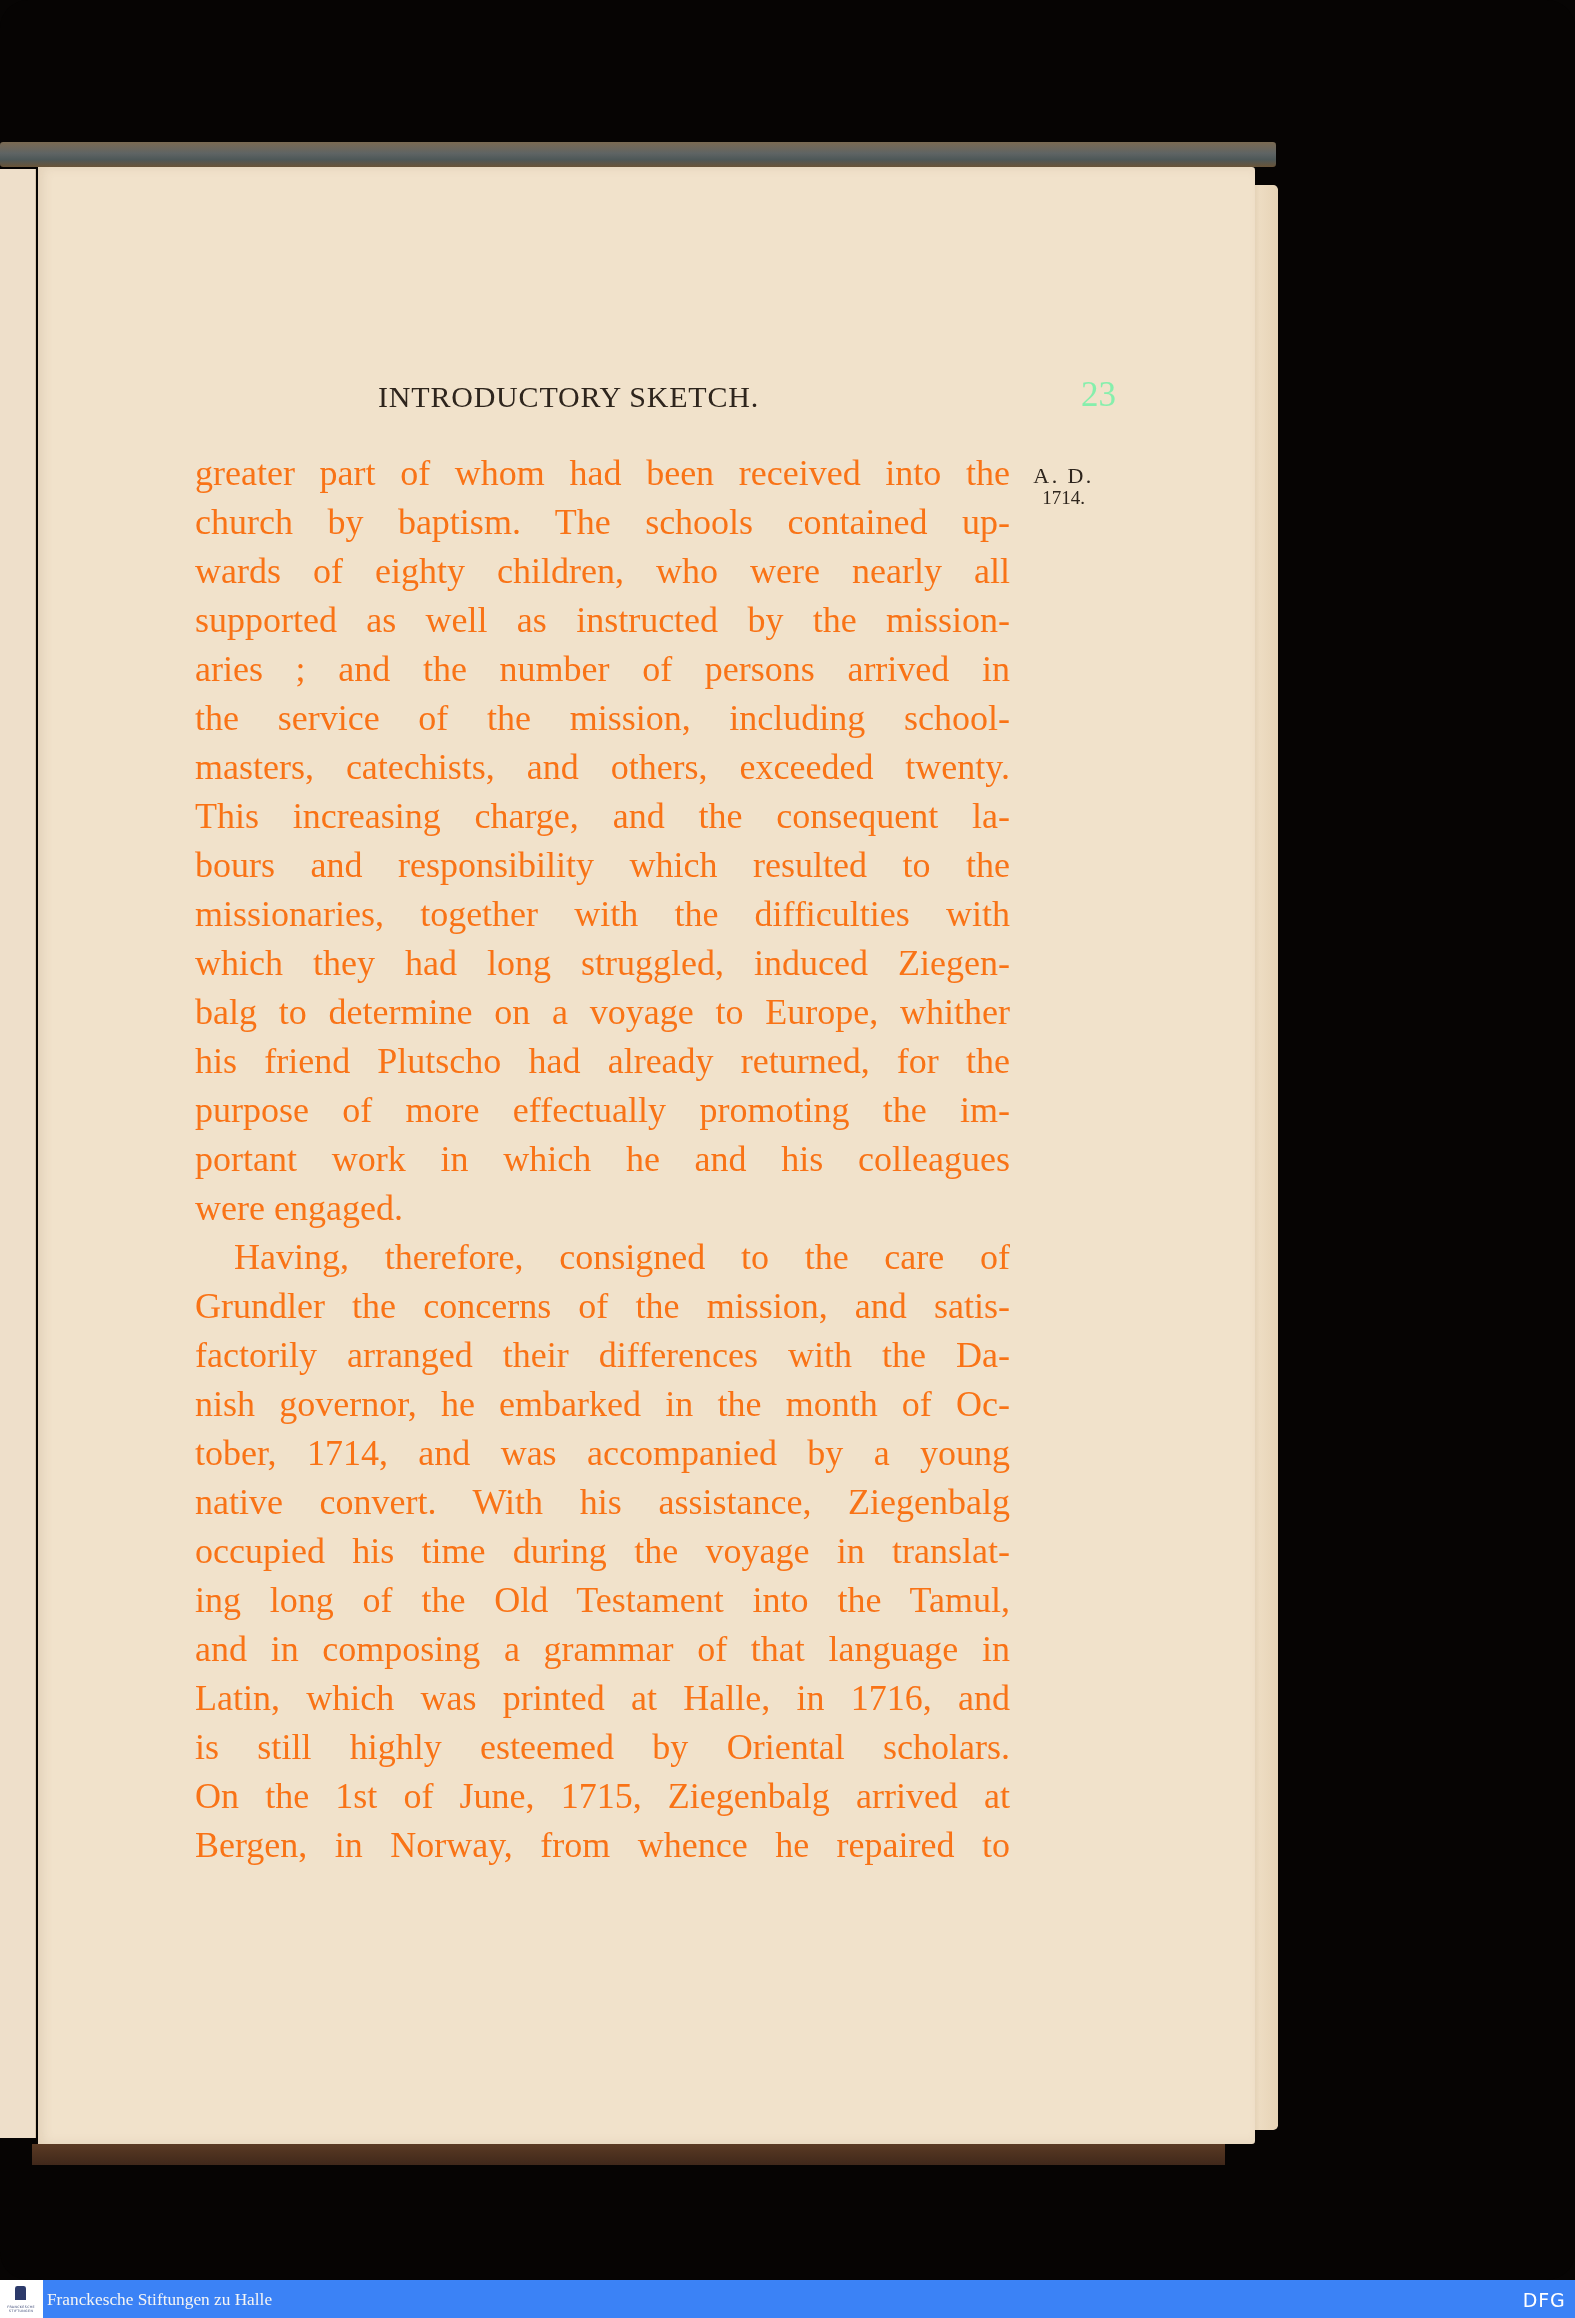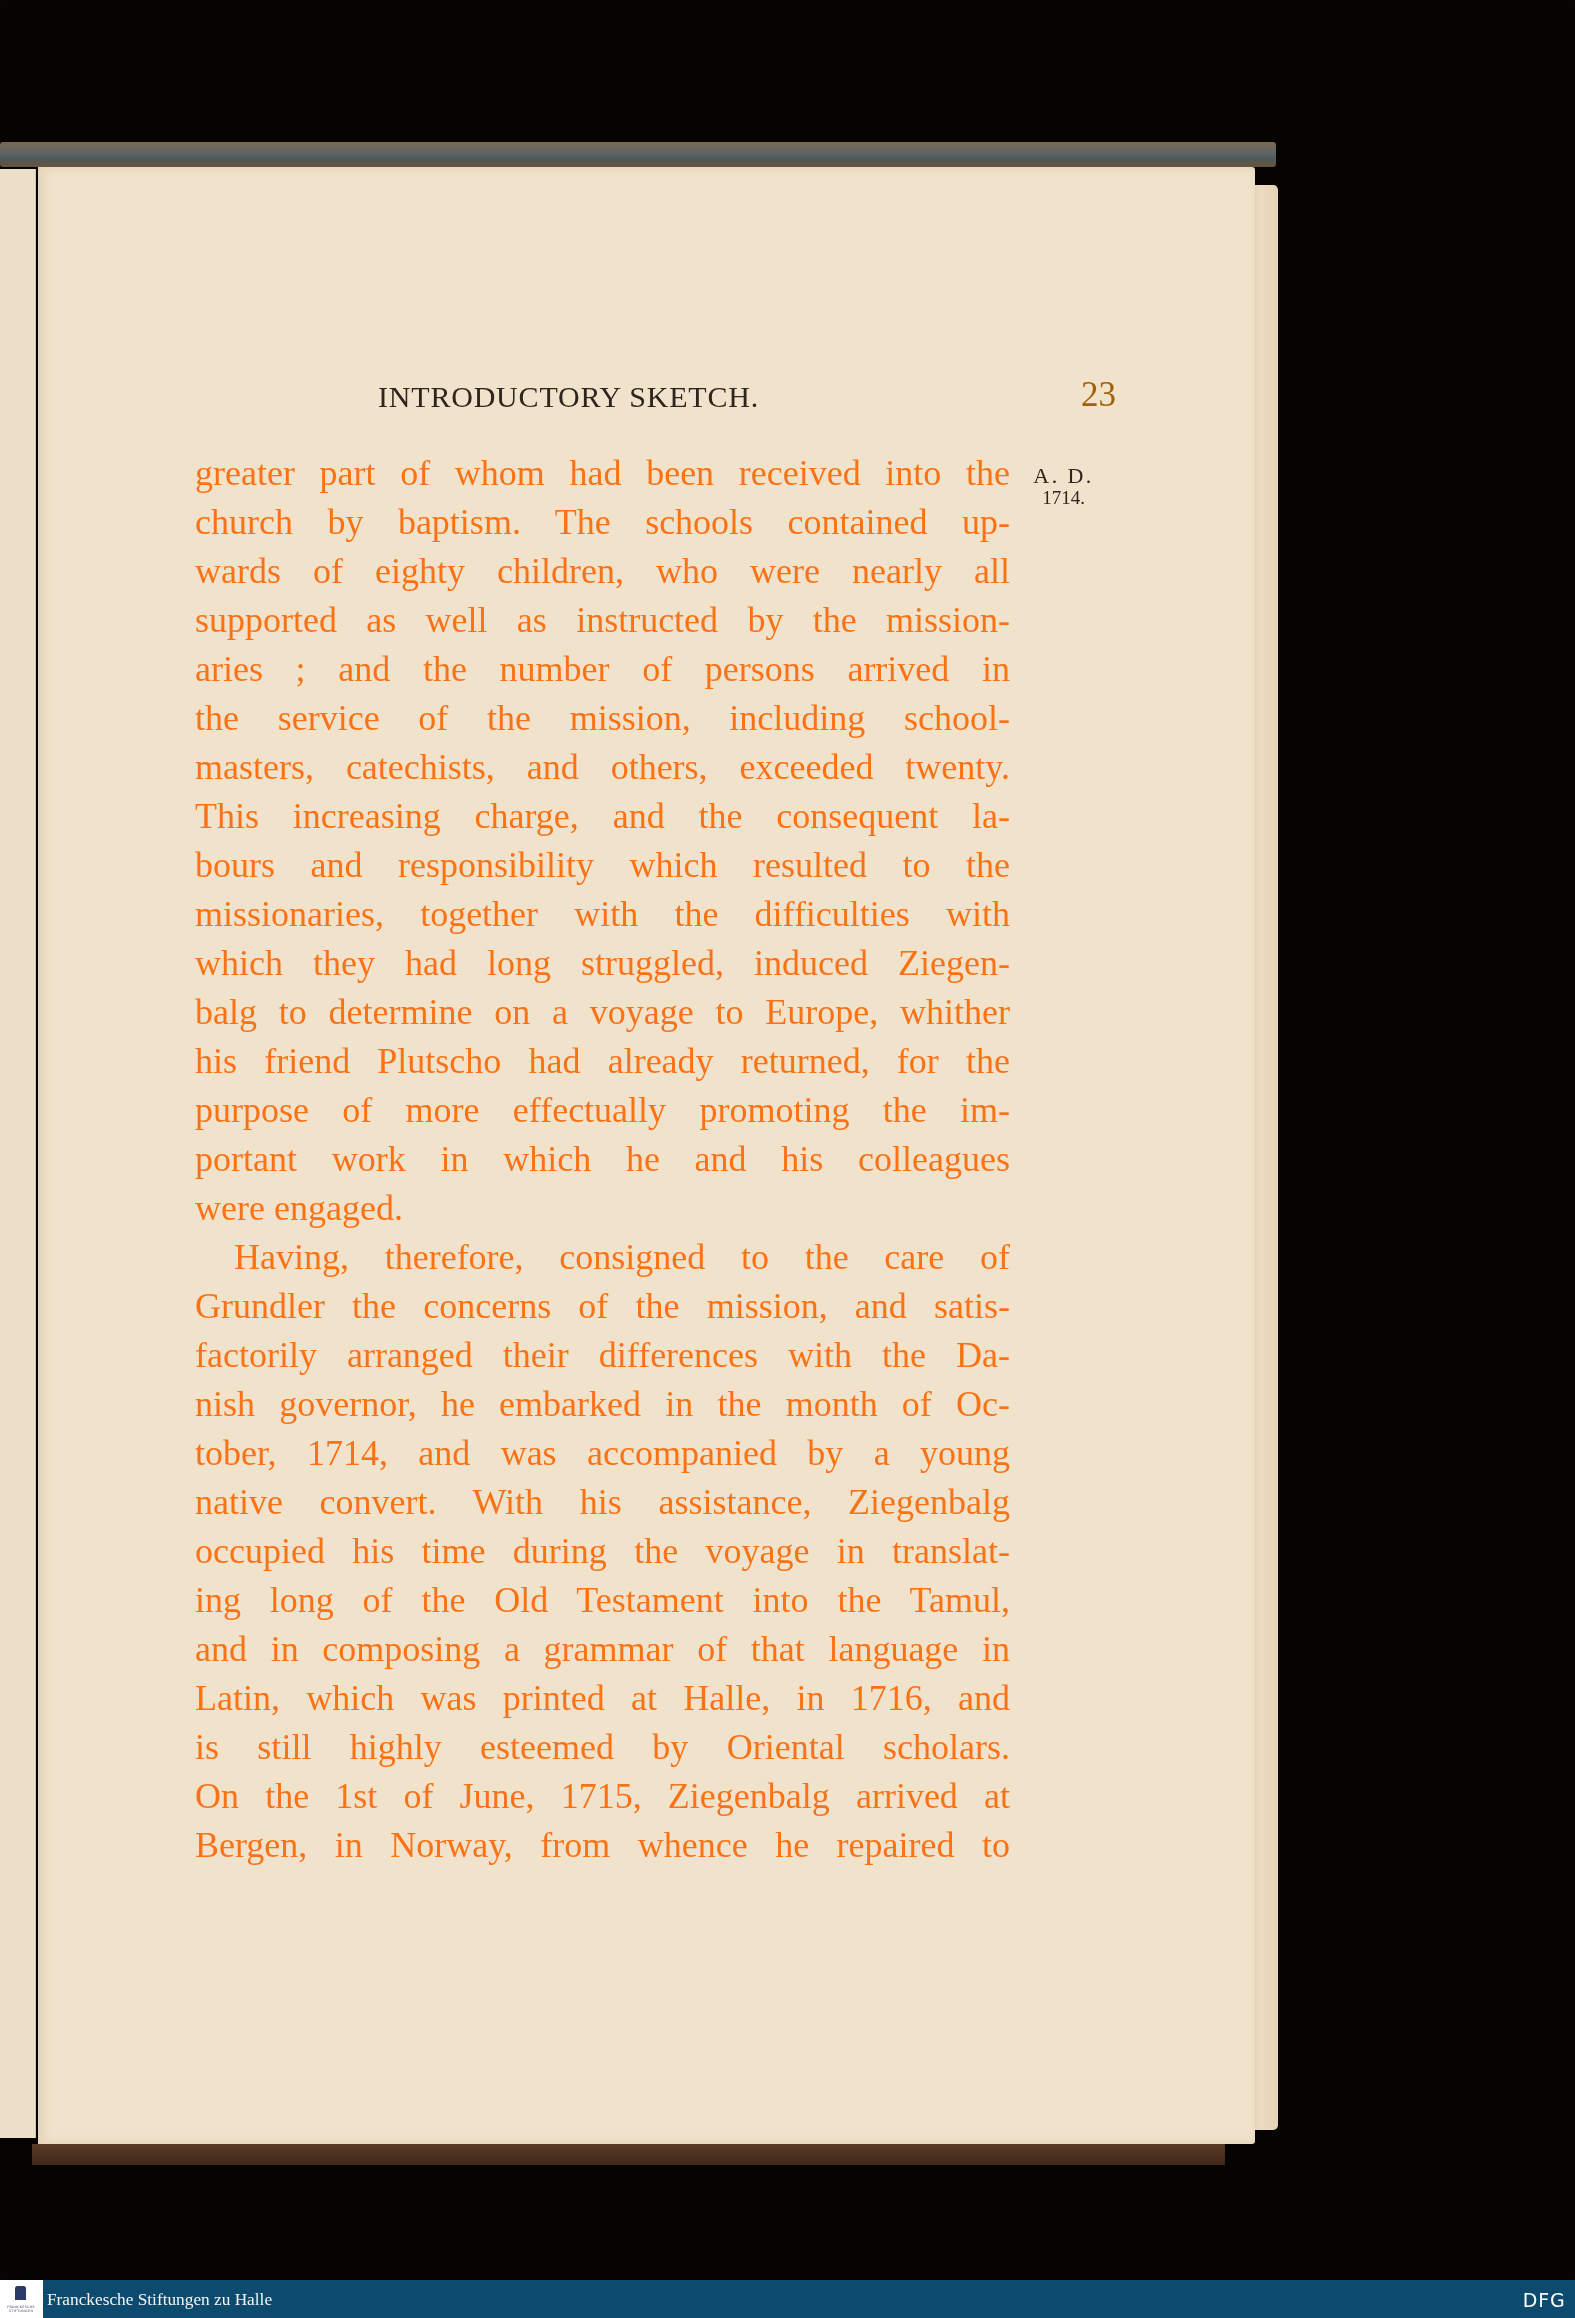--- a/index.html
+++ b/index.html
@@ -32,41 +32,41 @@
     background: #f1e2cb;
     box-shadow: inset 4.7px 0 11px rgba(120,90,60,0.12);
     border-radius: 0 3.2px 3.2px 0;
   }
   .running-head {
     position: absolute; left: 378px; top: 380px;
     font-size: 30px; letter-spacing: 0.8px; color: #2e251d;
   }
   .page-number {
     position: absolute; left: 1081px; top: 375px;
-    font-size: 35px; color: #a16207;
+    font-size: 35px; color: #86efac;
   }
   .margin-note {
     position: absolute; left: 1024px; top: 465px; width: 79px;
     text-align: center; color: #2e251d; line-height: 22px;
   }
   .margin-note .ad { font-size: 22px; letter-spacing: 2.4px; }
   .margin-note .yr { font-size: 19px; }
   .body-text {
     position: absolute; left: 195px; top: 449px; width: 815px;
     color: #f97316; font-size: 36px;
   }
   .line {
     height: 49px; line-height: 49px; white-space: nowrap;
     text-align: justify; text-align-last: justify;
   }
   .line.last { text-align-last: left; }
   .line.indent { padding-left: 39px; }
   .footer {
     position: absolute; left: 0; top: 2280px; width: 1575px; height: 39px;
-    background: #0c4a6e;
+    background: #3b82f6;
   }
   .footer .logo {
     position: absolute; left: 0; top: 0; width: 43px; height: 39px; background: #ffffff;
   }
   .footer .logo .figure {
     position: absolute; left: 15px; top: 6.3px; width: 11px; height: 14px; background: #2c3a6a;
     border-radius: 2.4px 2.4px 0 0;
   }
   .footer .logo .caption {
     position: absolute; left: 1.6px; top: 26px; width: 39px; font-size: 3.2px; line-height: 3.9px;

